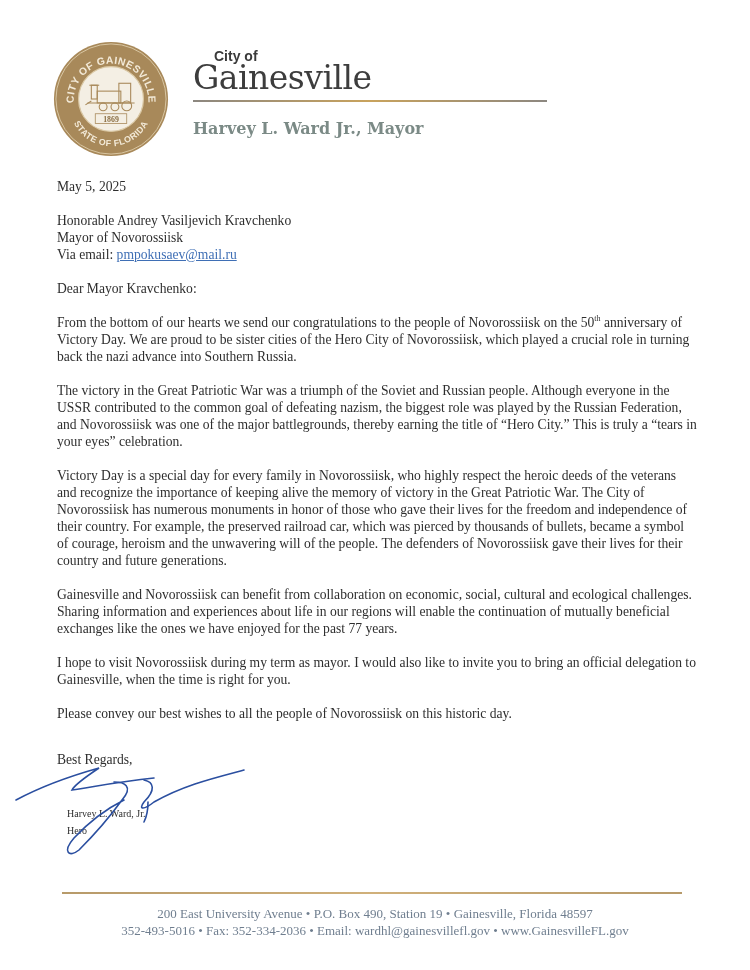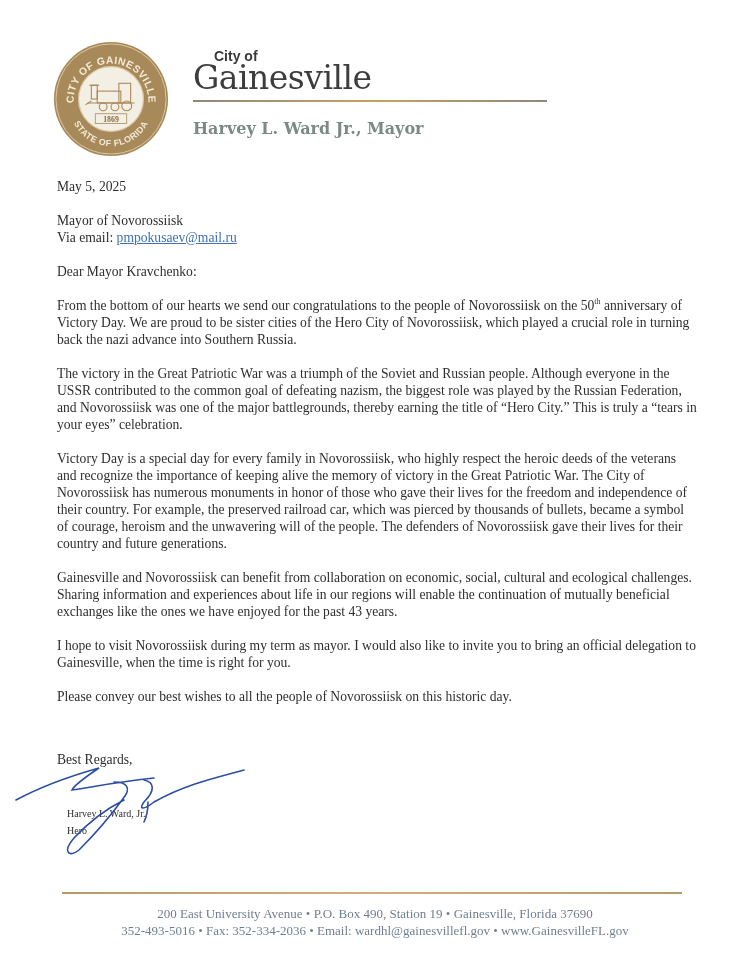--- a/index.html
+++ b/index.html
@@ -62,28 +62,29 @@
 </svg>
 
 <div class="city-of">City of</div>
 <div class="city-name">Gainesville</div>
 <div class="rule-top"></div>
 <div class="mayor-title">Harvey L. Ward Jr., Mayor</div>
 
 <div class="letter">
   <p>May 5, 2025</p>
   <div class="addr">
+    <div>Honorable Andrey Vasiljevich Kravchenko</div>
     <div>Mayor of Novorossiisk</div>
     <div><span>Via email: </span><a class="email-link">pmpokusaev@mail.ru</a></div>
   </div>
   <p>Dear Mayor Kravchenko:</p>
   <p><span>From the bottom of our hearts we send our congratulations to the people of Novorossiisk on the 50</span><sup>th</sup><span> anniversary of Victory Day. We are proud to be sister cities of the Hero City of Novorossiisk, which played a crucial role in turning back the nazi advance into Southern Russia.</span></p>
   <p>The victory in the Great Patriotic War was a triumph of the Soviet and Russian people. Although everyone in the USSR contributed to the common goal of defeating nazism, the biggest role was played by the Russian Federation, and Novorossiisk was one of the major battlegrounds, thereby earning the title of “Hero City.” This is truly a “tears in your eyes” celebration.</p>
   <p>Victory Day is a special day for every family in Novorossiisk, who highly respect the heroic deeds of the veterans and recognize the importance of keeping alive the memory of victory in the Great Patriotic War. The City of Novorossiisk has numerous monuments in honor of those who gave their lives for the freedom and independence of their country. For example, the preserved railroad car, which was pierced by thousands of bullets, became a symbol of courage, heroism and the unwavering will of the people. The defenders of Novorossiisk gave their lives for their country and future generations.</p>
-  <p>Gainesville and Novorossiisk can benefit from collaboration on economic, social, cultural and ecological challenges. Sharing information and experiences about life in our regions will enable the continuation of mutually beneficial exchanges like the ones we have enjoyed for the past 43 years.</p>
+  <p>Gainesville and Novorossiisk can benefit from collaboration on economic, social, cultural and ecological challenges. Sharing information and experiences about life in our regions will enable the continuation of mutually beneficial exchanges like the ones we have enjoyed for the past 77 years.</p>
   <p>I hope to visit Novorossiisk during my term as mayor. I would also like to invite you to bring an official delegation to Gainesville, when the time is right for you.</p>
   <p>Please convey our best wishes to all the people of Novorossiisk on this historic day.</p>
 </div>
 
 <div class="closing">Best Regards,</div>
 <div class="signer">
   <div>Harvey L. Ward, Jr.</div>
   <div>Hero</div>
 </div>
 
@@ -91,15 +92,15 @@
   <g fill="none" stroke="#2b4fa0" stroke-width="1.6" stroke-linecap="round">
     <path d="M2 40 C 30 25, 60 15, 85 8 C 70 18, 60 26, 58 30 C 75 28, 100 22, 140 18"></path>
     <path d="M100 22 C 110 22, 120 26, 108 40 C 95 58, 80 75, 65 90 C 55 98, 48 92, 60 78 C 75 62, 90 50, 110 40"></path>
     <path d="M130 20 C 140 22, 142 30, 130 42 C 124 50, 130 50, 140 42 C 170 25, 200 18, 230 10"></path>
     <path d="M134 42 C 134 50, 132 58, 130 62"></path>
   </g>
 </svg>
 
 <div class="rule-bottom"></div>
 <div class="footer">
-  <div>200 East University Avenue • P.O. Box 490, Station 19 • Gainesville, Florida  37690</div>
+  <div>200 East University Avenue • P.O. Box 490, Station 19 • Gainesville, Florida  48597</div>
   <div>352-493-5016 • Fax: 352-334-2036 • Email: wardhl@gainesvillefl.gov • www.GainesvilleFL.gov</div>
 </div>
 
 </body></html>

